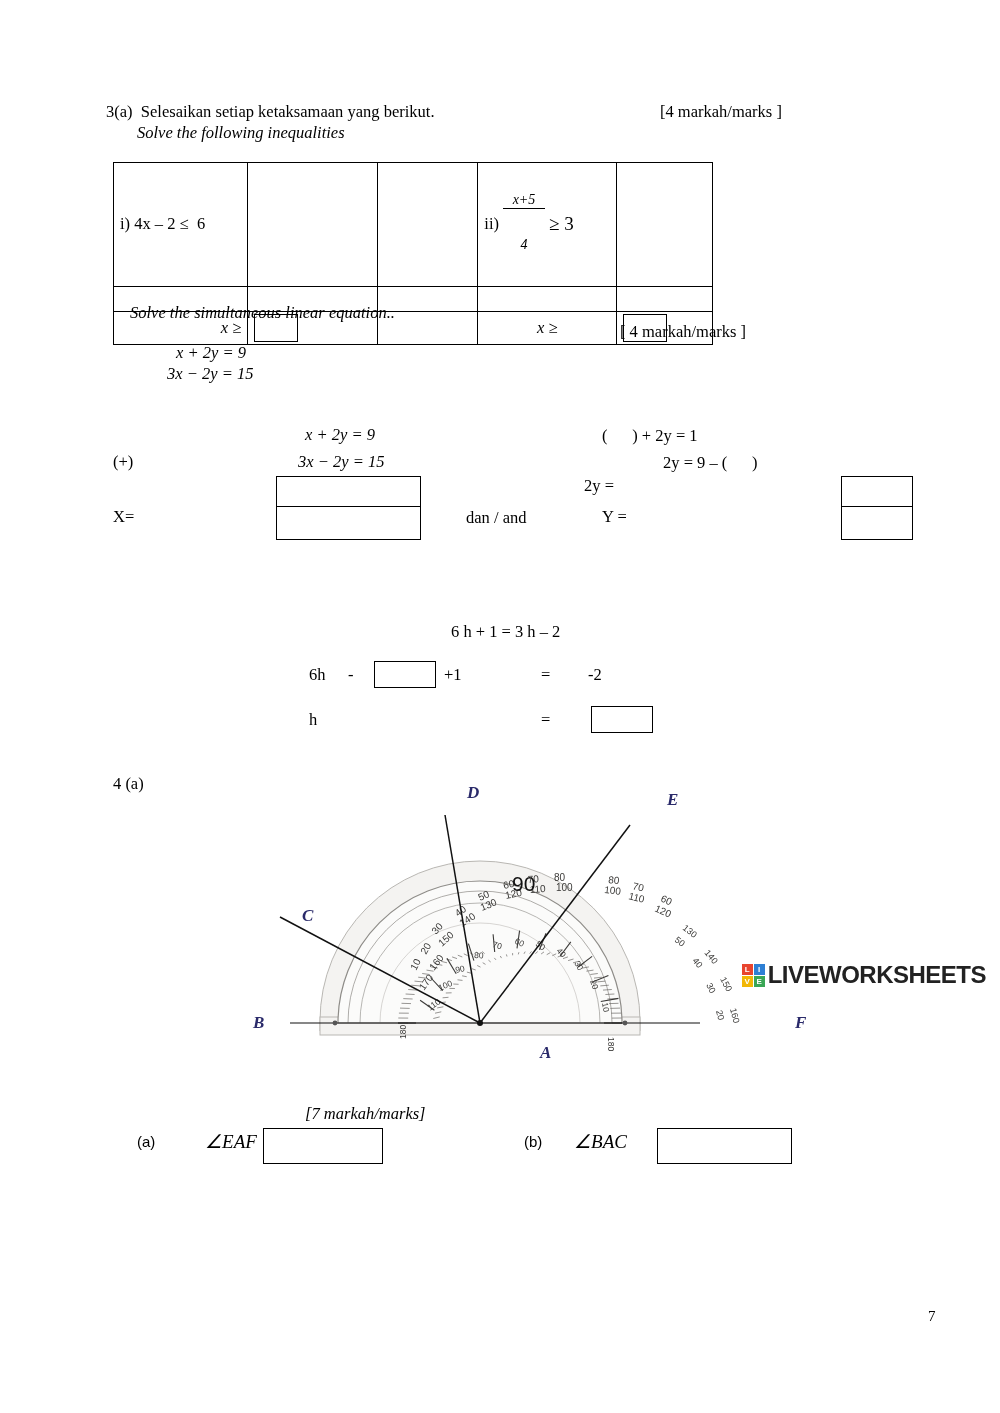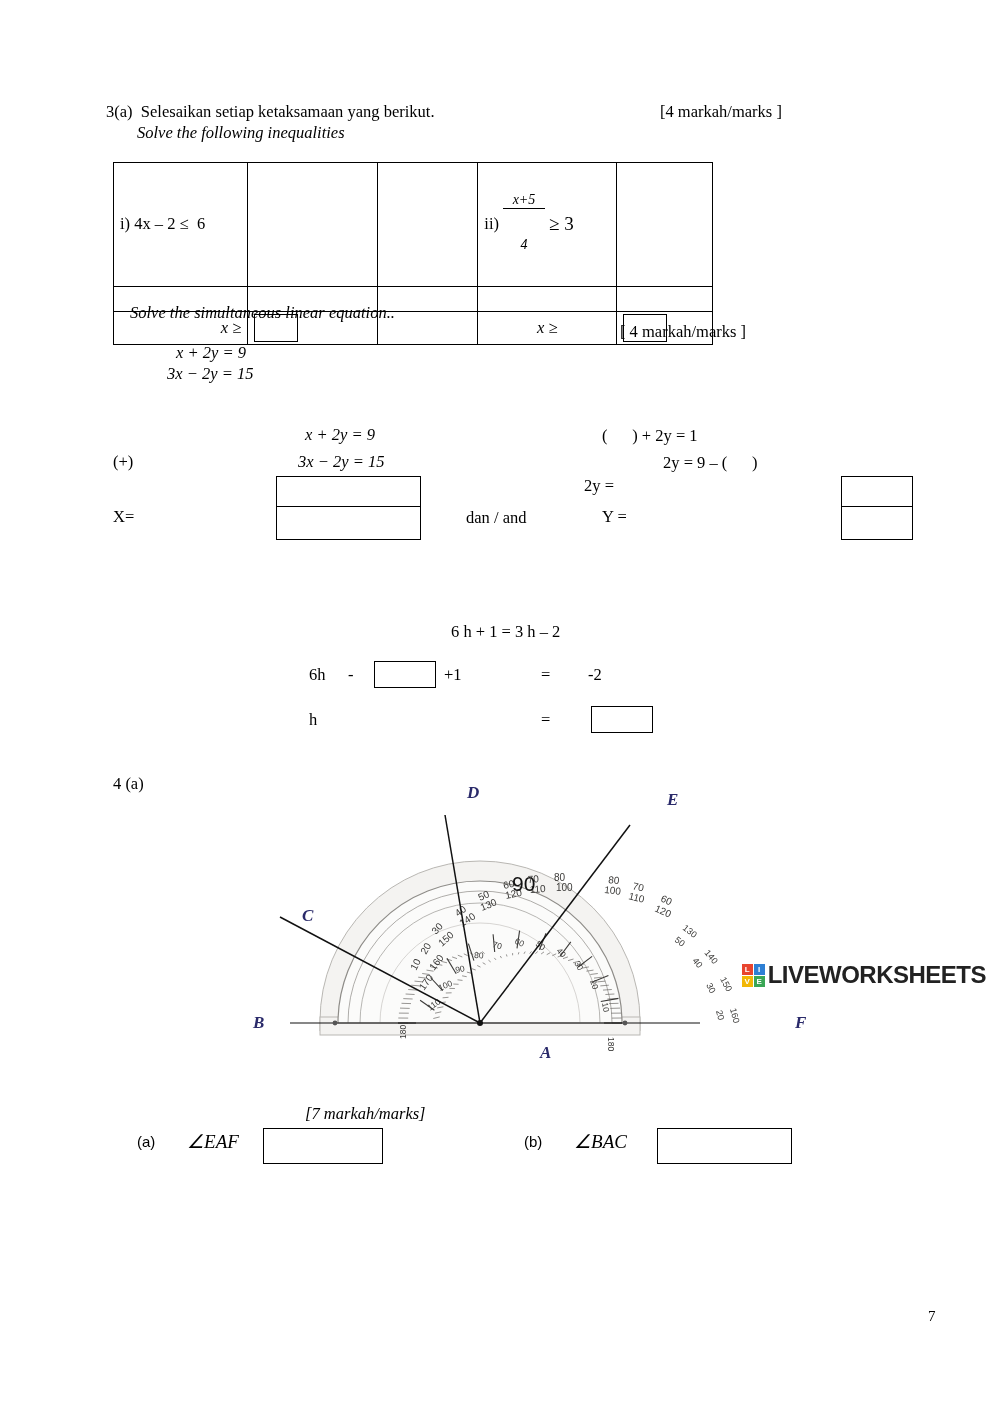--- a/index.html
+++ b/index.html
@@ -348,21 +348,21 @@
     <div class="abs proto-label" style="left:437px; top:-5px;">E</div>
     <div class="abs proto-label" style="left:72px; top:111px;">C</div>
     <div class="abs proto-label" style="left:23px; top:218px;">B</div>
     <div class="abs proto-label" style="left:565px; top:218px;">F</div>
     <div class="abs proto-label" style="left:310px; top:248px;">A</div>
   </div>
 
   <div class="abs t italic" style="left:305px; top:1104px;">[7 markah/marks]</div>
 
   <div class="abs" style="left:137px; top:1133px; font-family:'Liberation Sans', sans-serif; font-size:15px;">(a)</div>
-  <div class="abs" style="left:187px; top:1130px; font-family:'Liberation Serif', serif; font-style:italic; font-size:19px;">∠EAF</div>
+  <div class="abs" style="left:205px; top:1130px; font-family:'Liberation Serif', serif; font-style:italic; font-size:19px;">∠EAF</div>
   <div class="abs ansbox" style="left:263px; top:1128px; width:118px; height:34px;"></div>
 
   <div class="abs" style="left:524px; top:1133px; font-family:'Liberation Sans', sans-serif; font-size:15px;">(b)</div>
   <div class="abs" style="left:574px; top:1130px; font-family:'Liberation Serif', serif; font-style:italic; font-size:19px;">∠BAC</div>
   <div class="abs ansbox" style="left:657px; top:1128px; width:133px; height:34px;"></div>
 
   <div class="abs pagenum" style="left:928px; top:1308px;">7</div>
 
   <div class="lw-logo">
     <div class="lw-sq">

